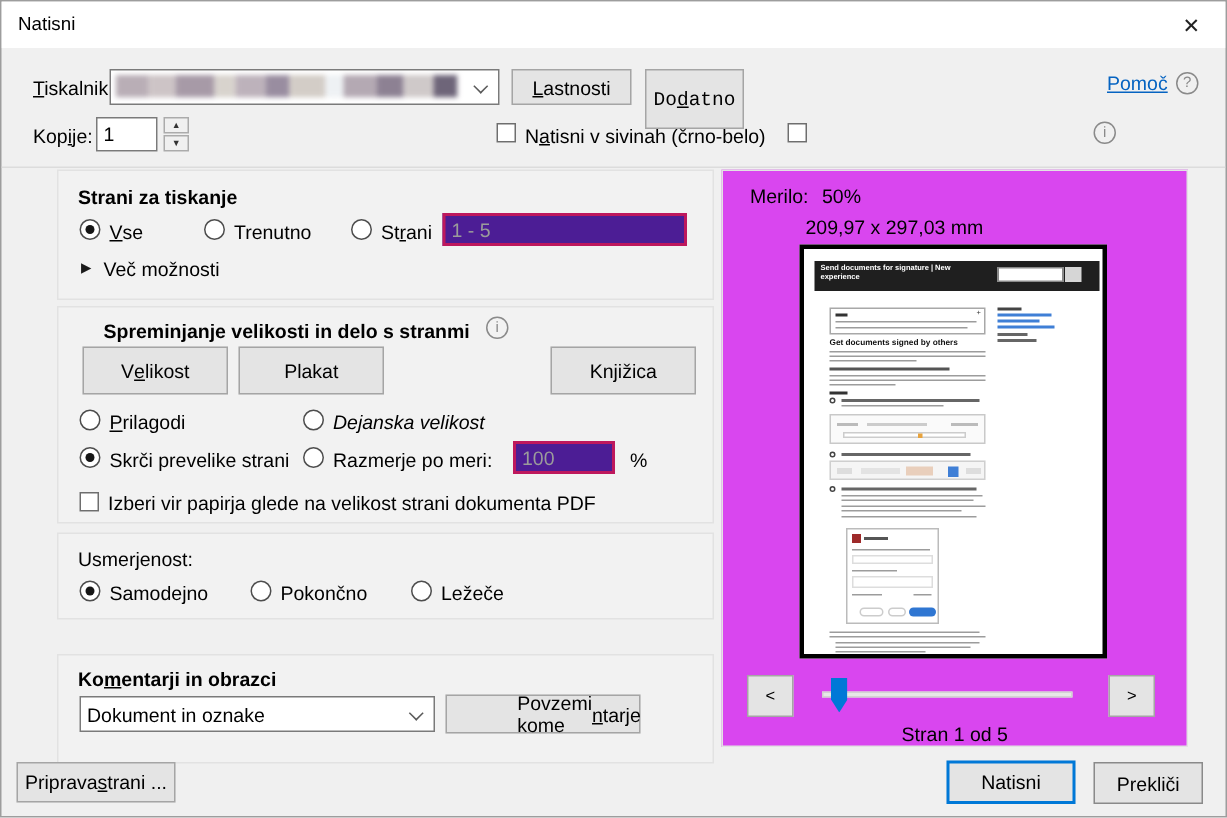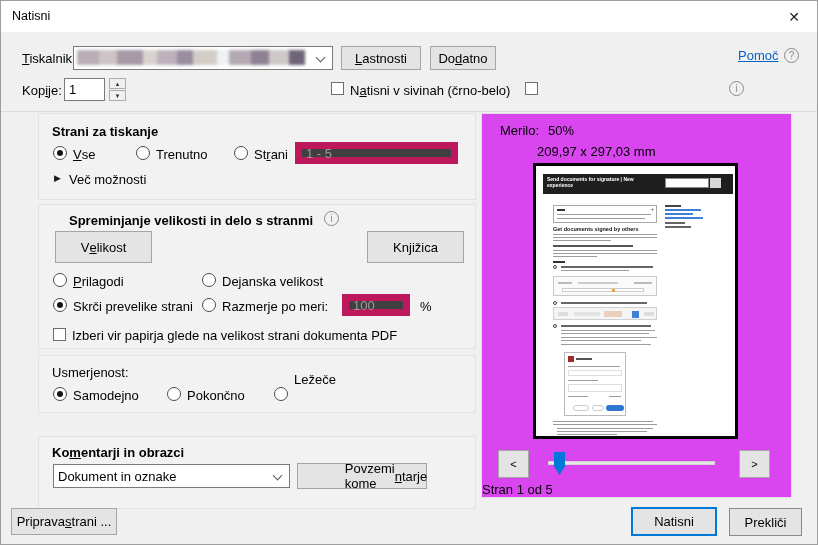--- a/index.html
+++ b/index.html
@@ -11,21 +11,21 @@
   .titlebar .title { position:absolute; left:11px; top:8px; font-size:12.5px; }
   .close-x { position:absolute; right:13px; top:6px; font-size:14px; color:#222; cursor:pointer; padding:2px 4px; }
   .sep { position:absolute; left:0; top:110px; width:100%; height:1px; background:#dcdcdc; }
   label, .lbl { font-size:13px; }
   .btn { position:absolute; background:#e4e4e4; border:1px solid #a5a5a5; font-size:13px;
          display:flex; align-items:center; justify-content:center; cursor:pointer;
          font-family:"Liberation Sans", sans-serif; }
   .btn.primary { border:2px solid #0078d7; }
   .inputbox { position:absolute; background:#fff; border:1px solid #7a7a7a; font-size:13px;
               padding:2px 4px; display:flex; align-items:center; }
-  .inputbox.disabled { background:#404040; border:7px solid #be185d; color:#9b9b9b; }
+  .inputbox.disabled { background:#4c1d95; border:2px solid #be185d; color:#9b9b9b; }
   .grp { position:absolute; border:1px solid #e2e2e2; background:#f2f2f2; }
   .grp-title { position:absolute; font-weight:bold; font-size:13px; }
   .radio { position:absolute; width:14px; height:14px; border:1px solid #4d4d4d; border-radius:50%;
            background:#fff; cursor:pointer; }
   .radio .dot { position:absolute; left:3px; top:3px; width:6px; height:6px; border-radius:50%; background:#161616; }
   .check { position:absolute; width:13px; height:13px; border:1px solid #6e6e6e; background:#fff; cursor:pointer; }
   .rlbl { position:absolute; font-size:13px; white-space:nowrap; }
   .chev { position:absolute; width:7px; height:7px; border-right:1.4px solid #5a5a5a;
           border-bottom:1.4px solid #5a5a5a; transform:rotate(45deg); }
   .circ-icon { position:absolute; width:15px; height:15px; border:1px solid #8a8a8a; border-radius:50%;
@@ -62,21 +62,21 @@
       <div style="width:24px;background:#d3cdc7"></div>
         <div style="width:12px;background:#eef1f4"></div>
       <div style="width:22px;background:#b4a9b3"></div>
         <div style="width:18px;background:#8d8193"></div>
       <div style="width:20px;background:#cfc9c9"></div>
         <div style="width:16px;background:#6e6579"></div>
     </div>
     <span class="chev" style="right:8px;top:7px;"></span>
   </div>
   <div class="btn" style="left:340px;top:45px;width:80px;height:24px;"><u>L</u>astnosti</div>
-  <div class="btn" style="left:429px;top:45px;width:66px;height:24px;">Do<u>d</u>atno</div>
+  <div class="btn" style="left:429px;top:45px;width:66px;height:40px;font-family:Liberation Mono, monospace;">Do<u>d</u>atno</div>
   <span class="link" style="position:absolute;left:737px;top:47px;">Pomoč</span>
   <span class="circ-icon" style="left:783px;top:47px;">?</span>
 
   <span class="lbl" style="position:absolute;left:21px;top:82px;">Kop<u>i</u>je:</span>
   <div class="inputbox" style="left:63px;top:77px;width:41px;height:23px;">
     <span>1</span>
   </div>
   <div class="spin" style="left:108px;top:77px;">▲</div>
   <div class="spin" style="left:108px;top:89px;">▼</div>
   <span class="check" style="left:330px;top:81px;"></span>
@@ -100,25 +100,26 @@
       <span>1 - 5</span>
     </div>
     <span style="position:absolute;left:15px;top:59px;font-size:9px;color:#1a1a1a;">▶</span>
     <span class="rlbl" style="left:30px;top:58px;">Več možnosti</span>
   </div>
 
   <div class="grp" style="left:37px;top:203px;width:438px;height:145px;">
     <span class="grp-title" style="left:30px;top:8px;">Spreminjanje velikosti in delo s stranmi</span>
     <span class="circ-icon" style="left:285px;top:6px;">i</span>
     <div class="btn" style="left:16px;top:26px;width:97px;height:32px;">V<u>e</u>likost</div>
+    <div class="btn" style="left:120px;top:26px;width:97px;height:32px;">Plakat</div>
     <div class="btn" style="left:328px;top:26px;width:97px;height:32px;">Knjižica</div>
     <span class="radio" style="left:14px;top:68px;"></span>
     <span class="rlbl" style="left:34px;top:69px;"><u>P</u>rilagodi</span>
     <span class="radio" style="left:163px;top:68px;"></span>
-    <span class="rlbl" style="left:183px;top:69px;">Dejanska velikost</span>
+    <span class="rlbl" style="left:183px;top:69px;font-style:italic;">Dejanska velikost</span>
     <span class="radio" style="left:14px;top:93px;">
         <span class="dot"></span>
       </span>
     <span class="rlbl" style="left:34px;top:94px;">Skrči prevelike strani</span>
     <span class="radio" style="left:163px;top:93px;"></span>
     <span class="rlbl" style="left:183px;top:94px;">Razmerje po meri:</span>
     <div class="inputbox disabled" style="left:303px;top:89px;width:68px;height:22px;">
       <span>100</span>
     </div>
     <span class="rlbl" style="left:381px;top:94px;">%</span>
@@ -128,21 +129,21 @@
 
   <div class="grp" style="left:37px;top:354px;width:438px;height:58px;">
     <span class="rlbl" style="left:13px;top:9px;">Usmerjenost:</span>
     <span class="radio" style="left:14px;top:31px;">
         <span class="dot"></span>
       </span>
     <span class="rlbl" style="left:34px;top:32px;">Samodejno</span>
     <span class="radio" style="left:128px;top:31px;"></span>
     <span class="rlbl" style="left:148px;top:32px;">Pokončno</span>
     <span class="radio" style="left:235px;top:31px;"></span>
-    <span class="rlbl" style="left:255px;top:16px;">Ležeče</span>
+    <span class="rlbl" style="left:255px;top:32px;">Ležeče</span>
   </div>
 
   <div class="grp" style="left:37px;top:435px;width:438px;height:73px;">
     <span class="grp-title" style="left:13px;top:8px;">Ko<u>m</u>entarji in obrazci</span>
     <div class="inputbox" style="left:14px;top:27px;width:237px;height:24px;">
       <span>Dokument in oznake</span>
       <span class="chev" style="right:8px;top:7px;"></span>
     </div>
     <div class="btn" style="left:258px;top:26px;width:130px;height:26px;padding-left:48px;">Povzemi kome<u>n</u>tarje</div>
   </div>
@@ -238,20 +239,20 @@
         <div class="ln" style="left:21px;top:265px;width:90px;height:1.2px;"></div>
         <div class="ln" style="left:21px;top:268px;width:60px;height:1.2px;"></div>
       </div>
     </div>
 
     <div class="btn" style="left:16px;top:336px;width:31px;height:28px;font-size:11px;">&lt;</div>
     <div style="position:absolute;left:66px;top:347px;width:167px;height:4px;background:#e7e7e7;border:1px solid #d2d2d2;"></div>
     <div style="position:absolute;left:72px;top:338px;width:11px;height:23px;background:#0078d7;
                 clip-path:polygon(0 0,100% 0,100% 62%,50% 100%,0 62%);"></div>
     <div class="btn" style="left:257px;top:336px;width:31px;height:28px;font-size:11px;">&gt;</div>
-    <span class="rlbl" style="left:0;top:368px;width:100%;">Stran 1 od 5</span>
+    <span class="rlbl" style="left:0;top:368px;width:100%;text-align:center;">Stran 1 od 5</span>
   </div>
 
   <div class="btn" style="left:10px;top:507px;width:106px;height:27px;">Priprava <u>s</u>trani ...</div>
   <div class="btn primary" style="left:630px;top:506px;width:86px;height:29px;">Natisni</div>
   <div class="btn" style="left:728px;top:507px;width:73px;height:28px;border-color:#8a8a8a;">Prekliči</div>
 
 </div>
 
 </body></html>

